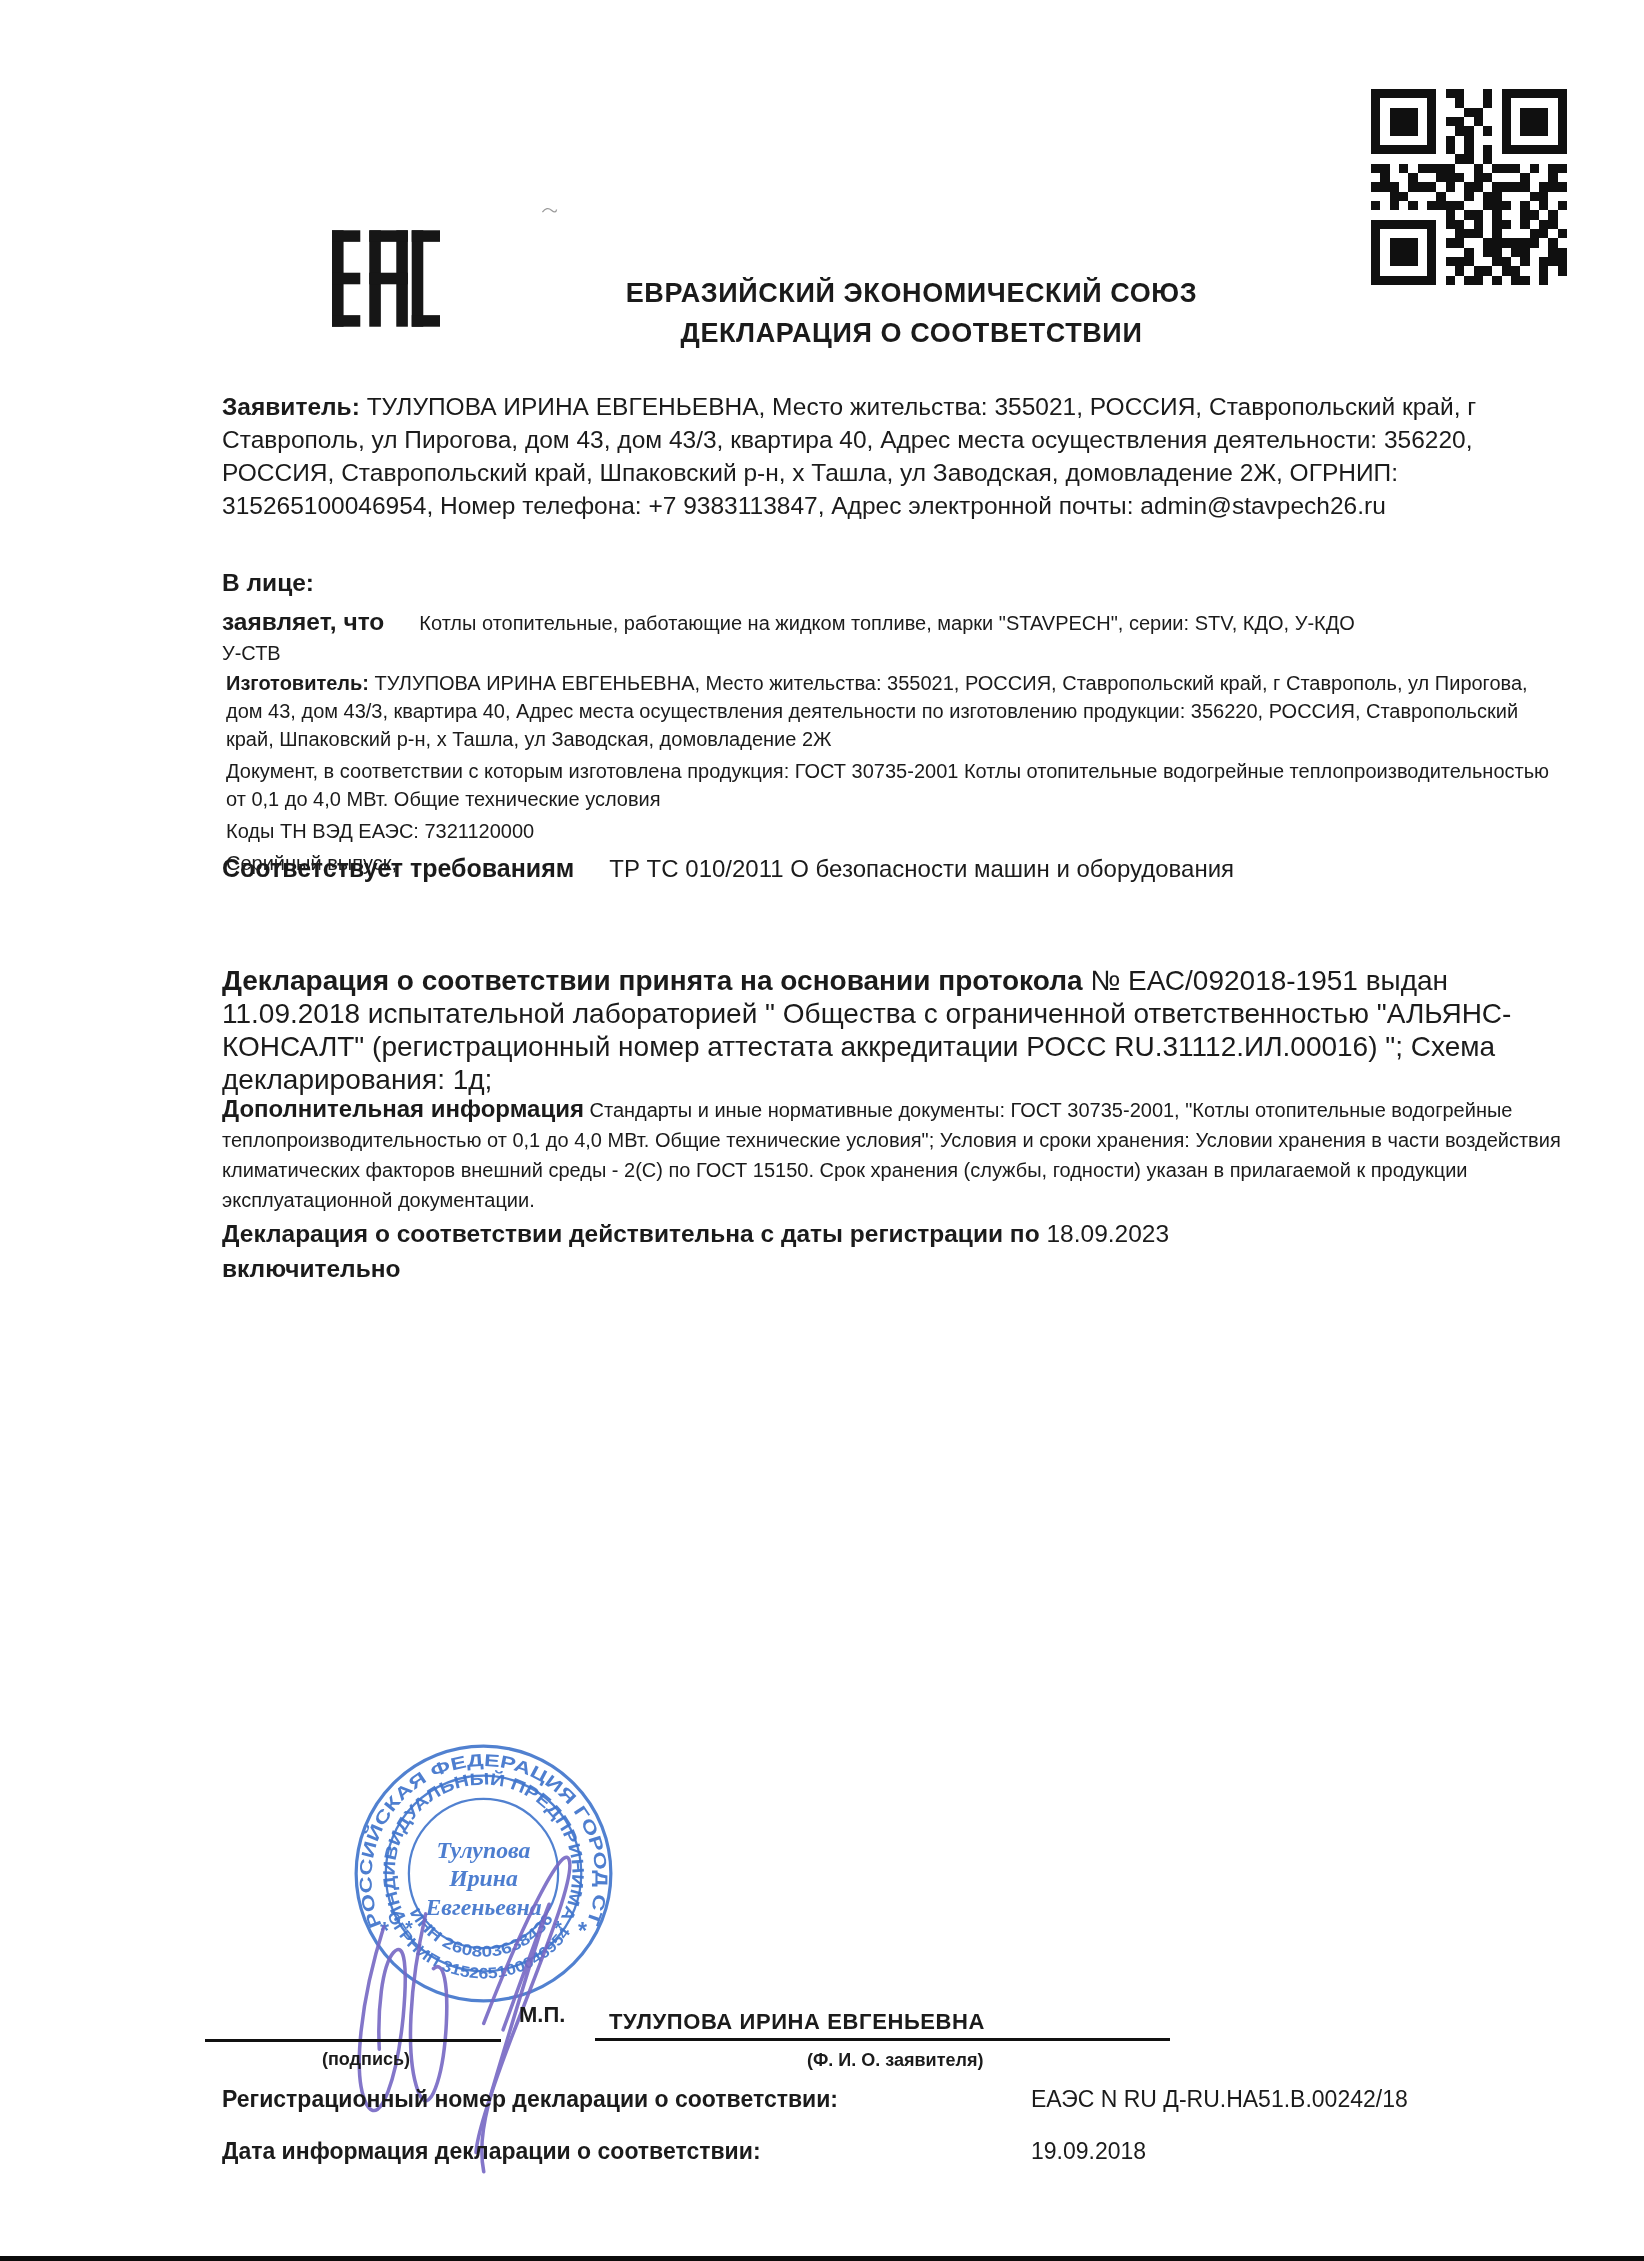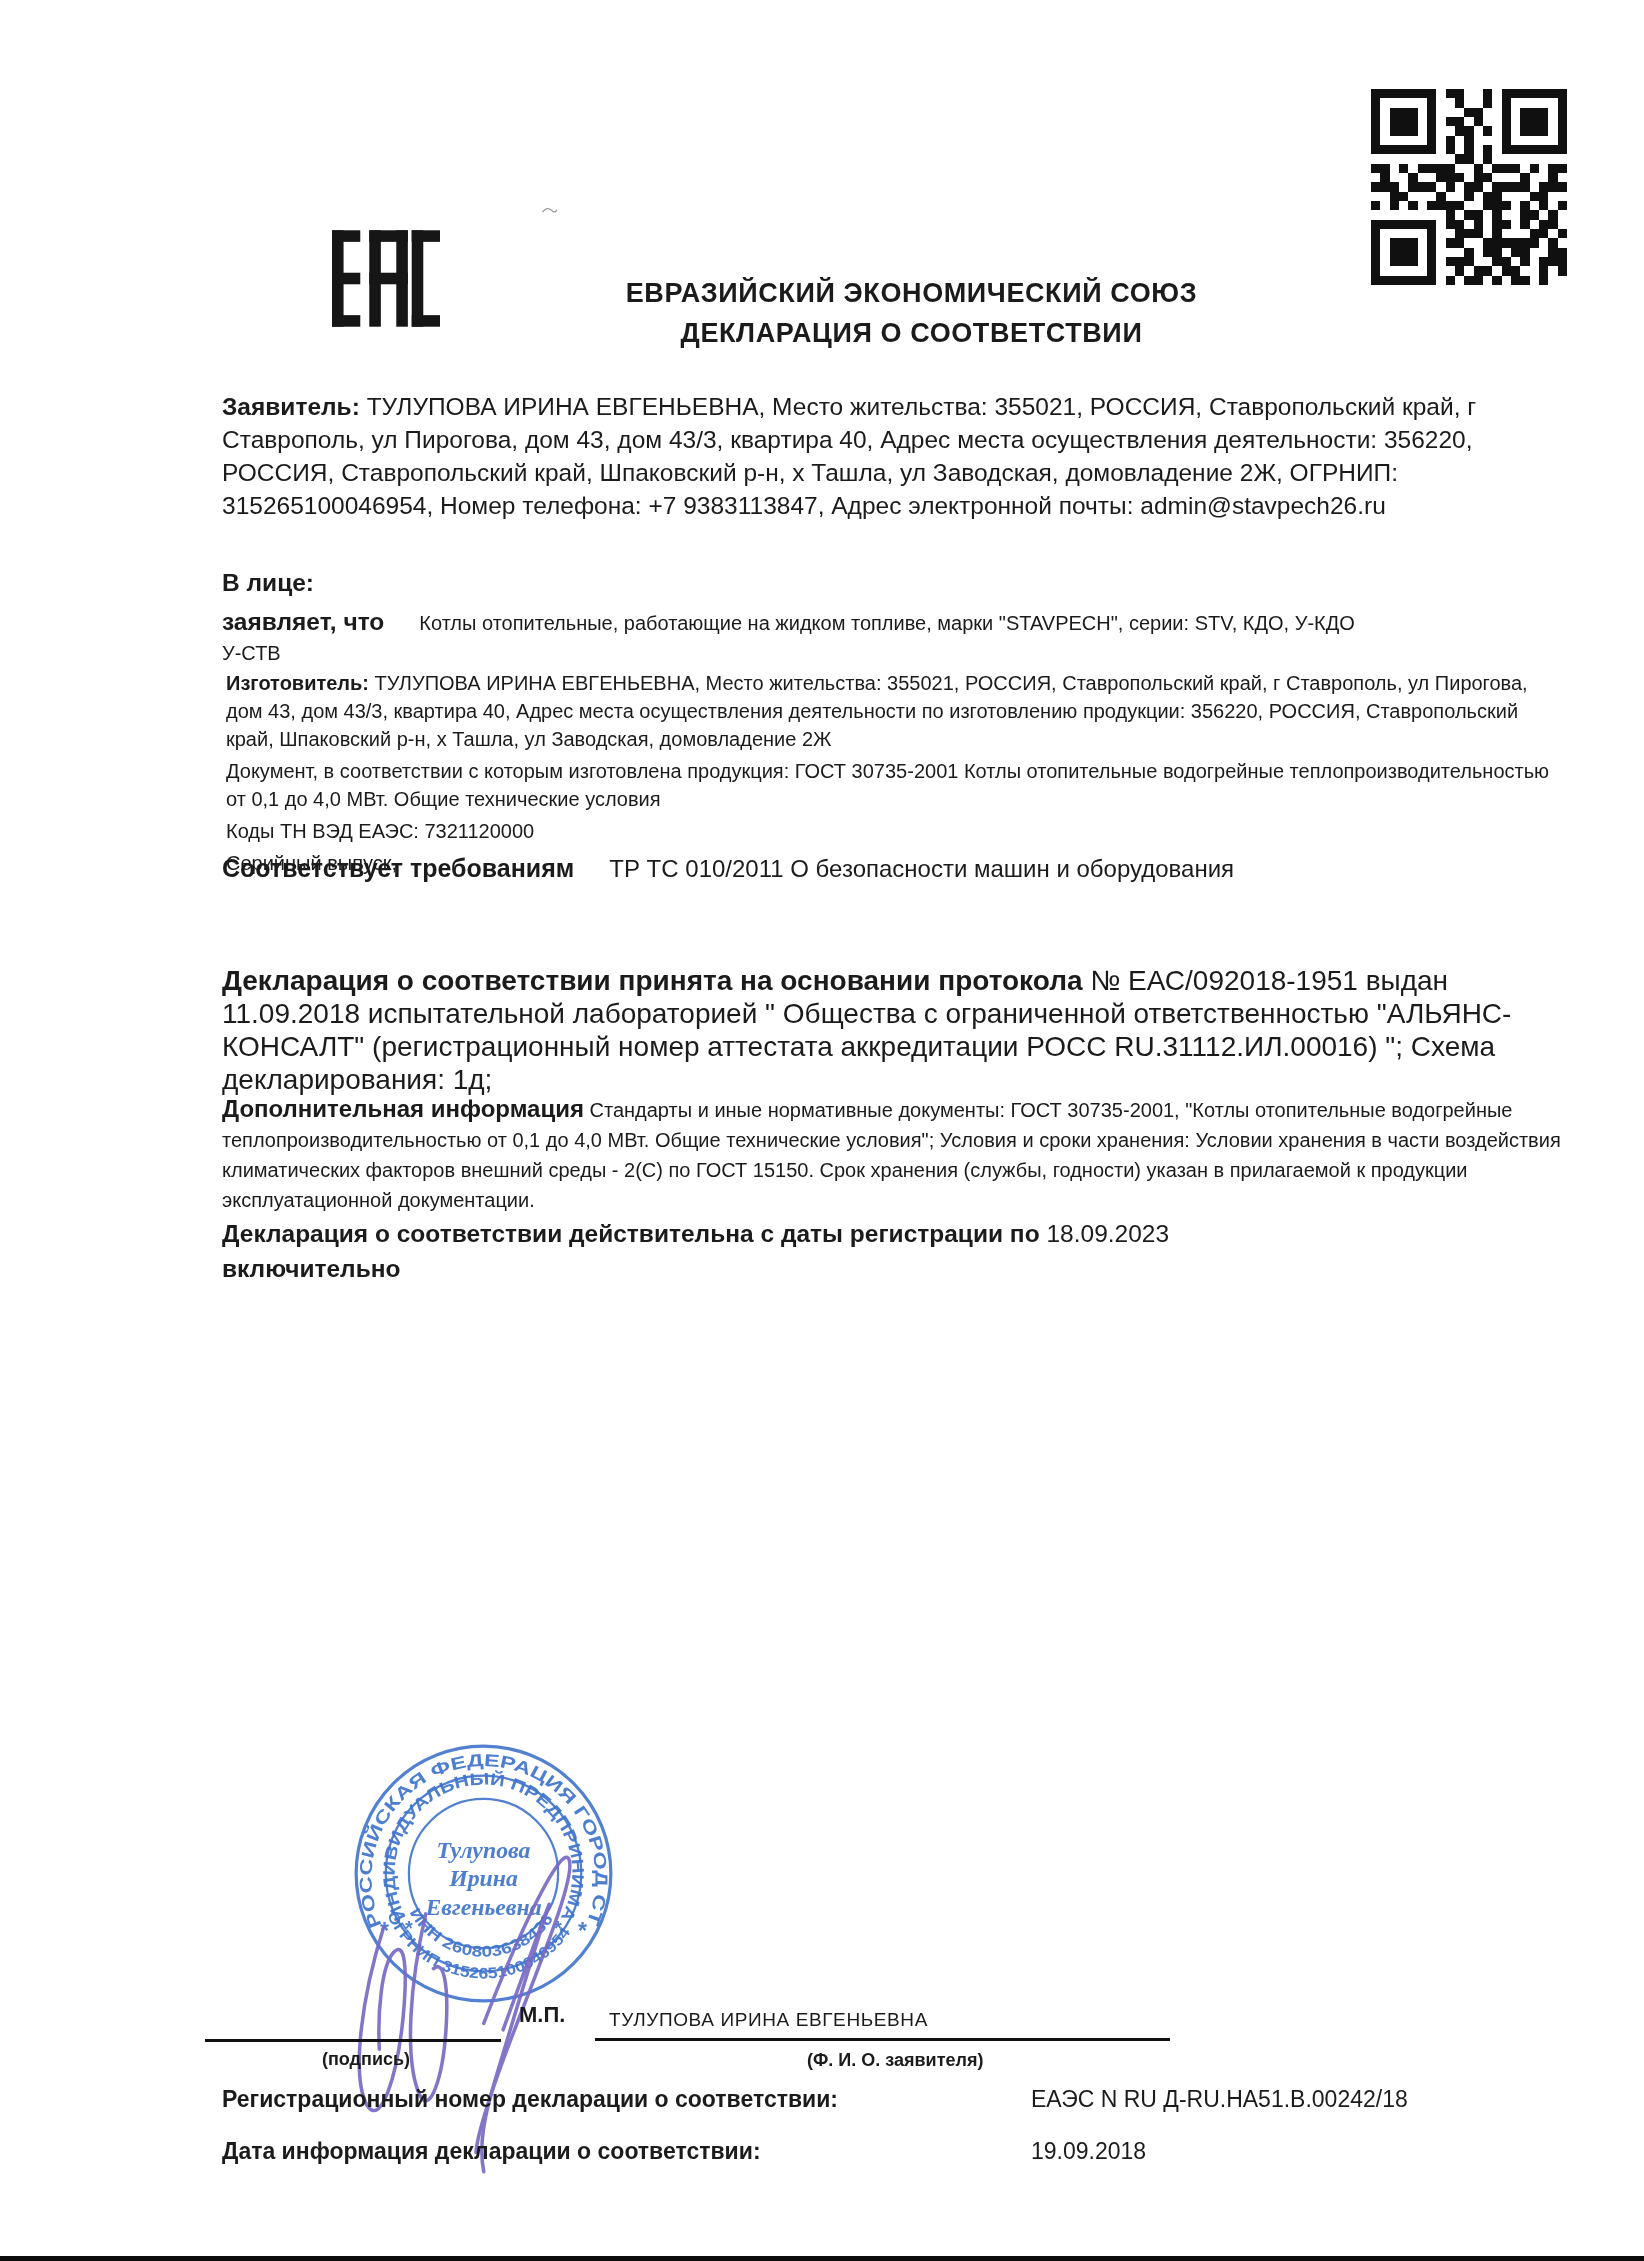--- a/index.html
+++ b/index.html
@@ -23,21 +23,21 @@
   
   .qr{left:1371px;top:89px;width:196px;height:196px;display:grid;
       grid-template-columns:repeat(21,1fr);grid-template-rows:repeat(21,1fr);}
   .qm{background:#101010;}
   
   .sig-line{background:#111;height:2.6px;}
   .caption{font-size:18px;font-weight:700;}
   .reg-label{font-size:23px;font-weight:700;}
   .reg-value{font-size:23px;}
   .mp{font-size:22px;font-weight:700;}
-  .fio{font-size:19px;letter-spacing:0.6px;}
+  .fio{font-size:22px;letter-spacing:0.6px;font-weight:bold;}
   
   .stamp-svg{left:351px;top:1741px;}
   .stamp-svg text{fill:#3f74cc;}
   .sign-svg{left:271px;top:1830px;}
   .bottom-strip{left:0;top:2256px;width:1644px;height:5.2px;background:#0c0c0c;}
   .artifact{left:541px;top:205px;}
 </style>
 </head>
 <body>
 

